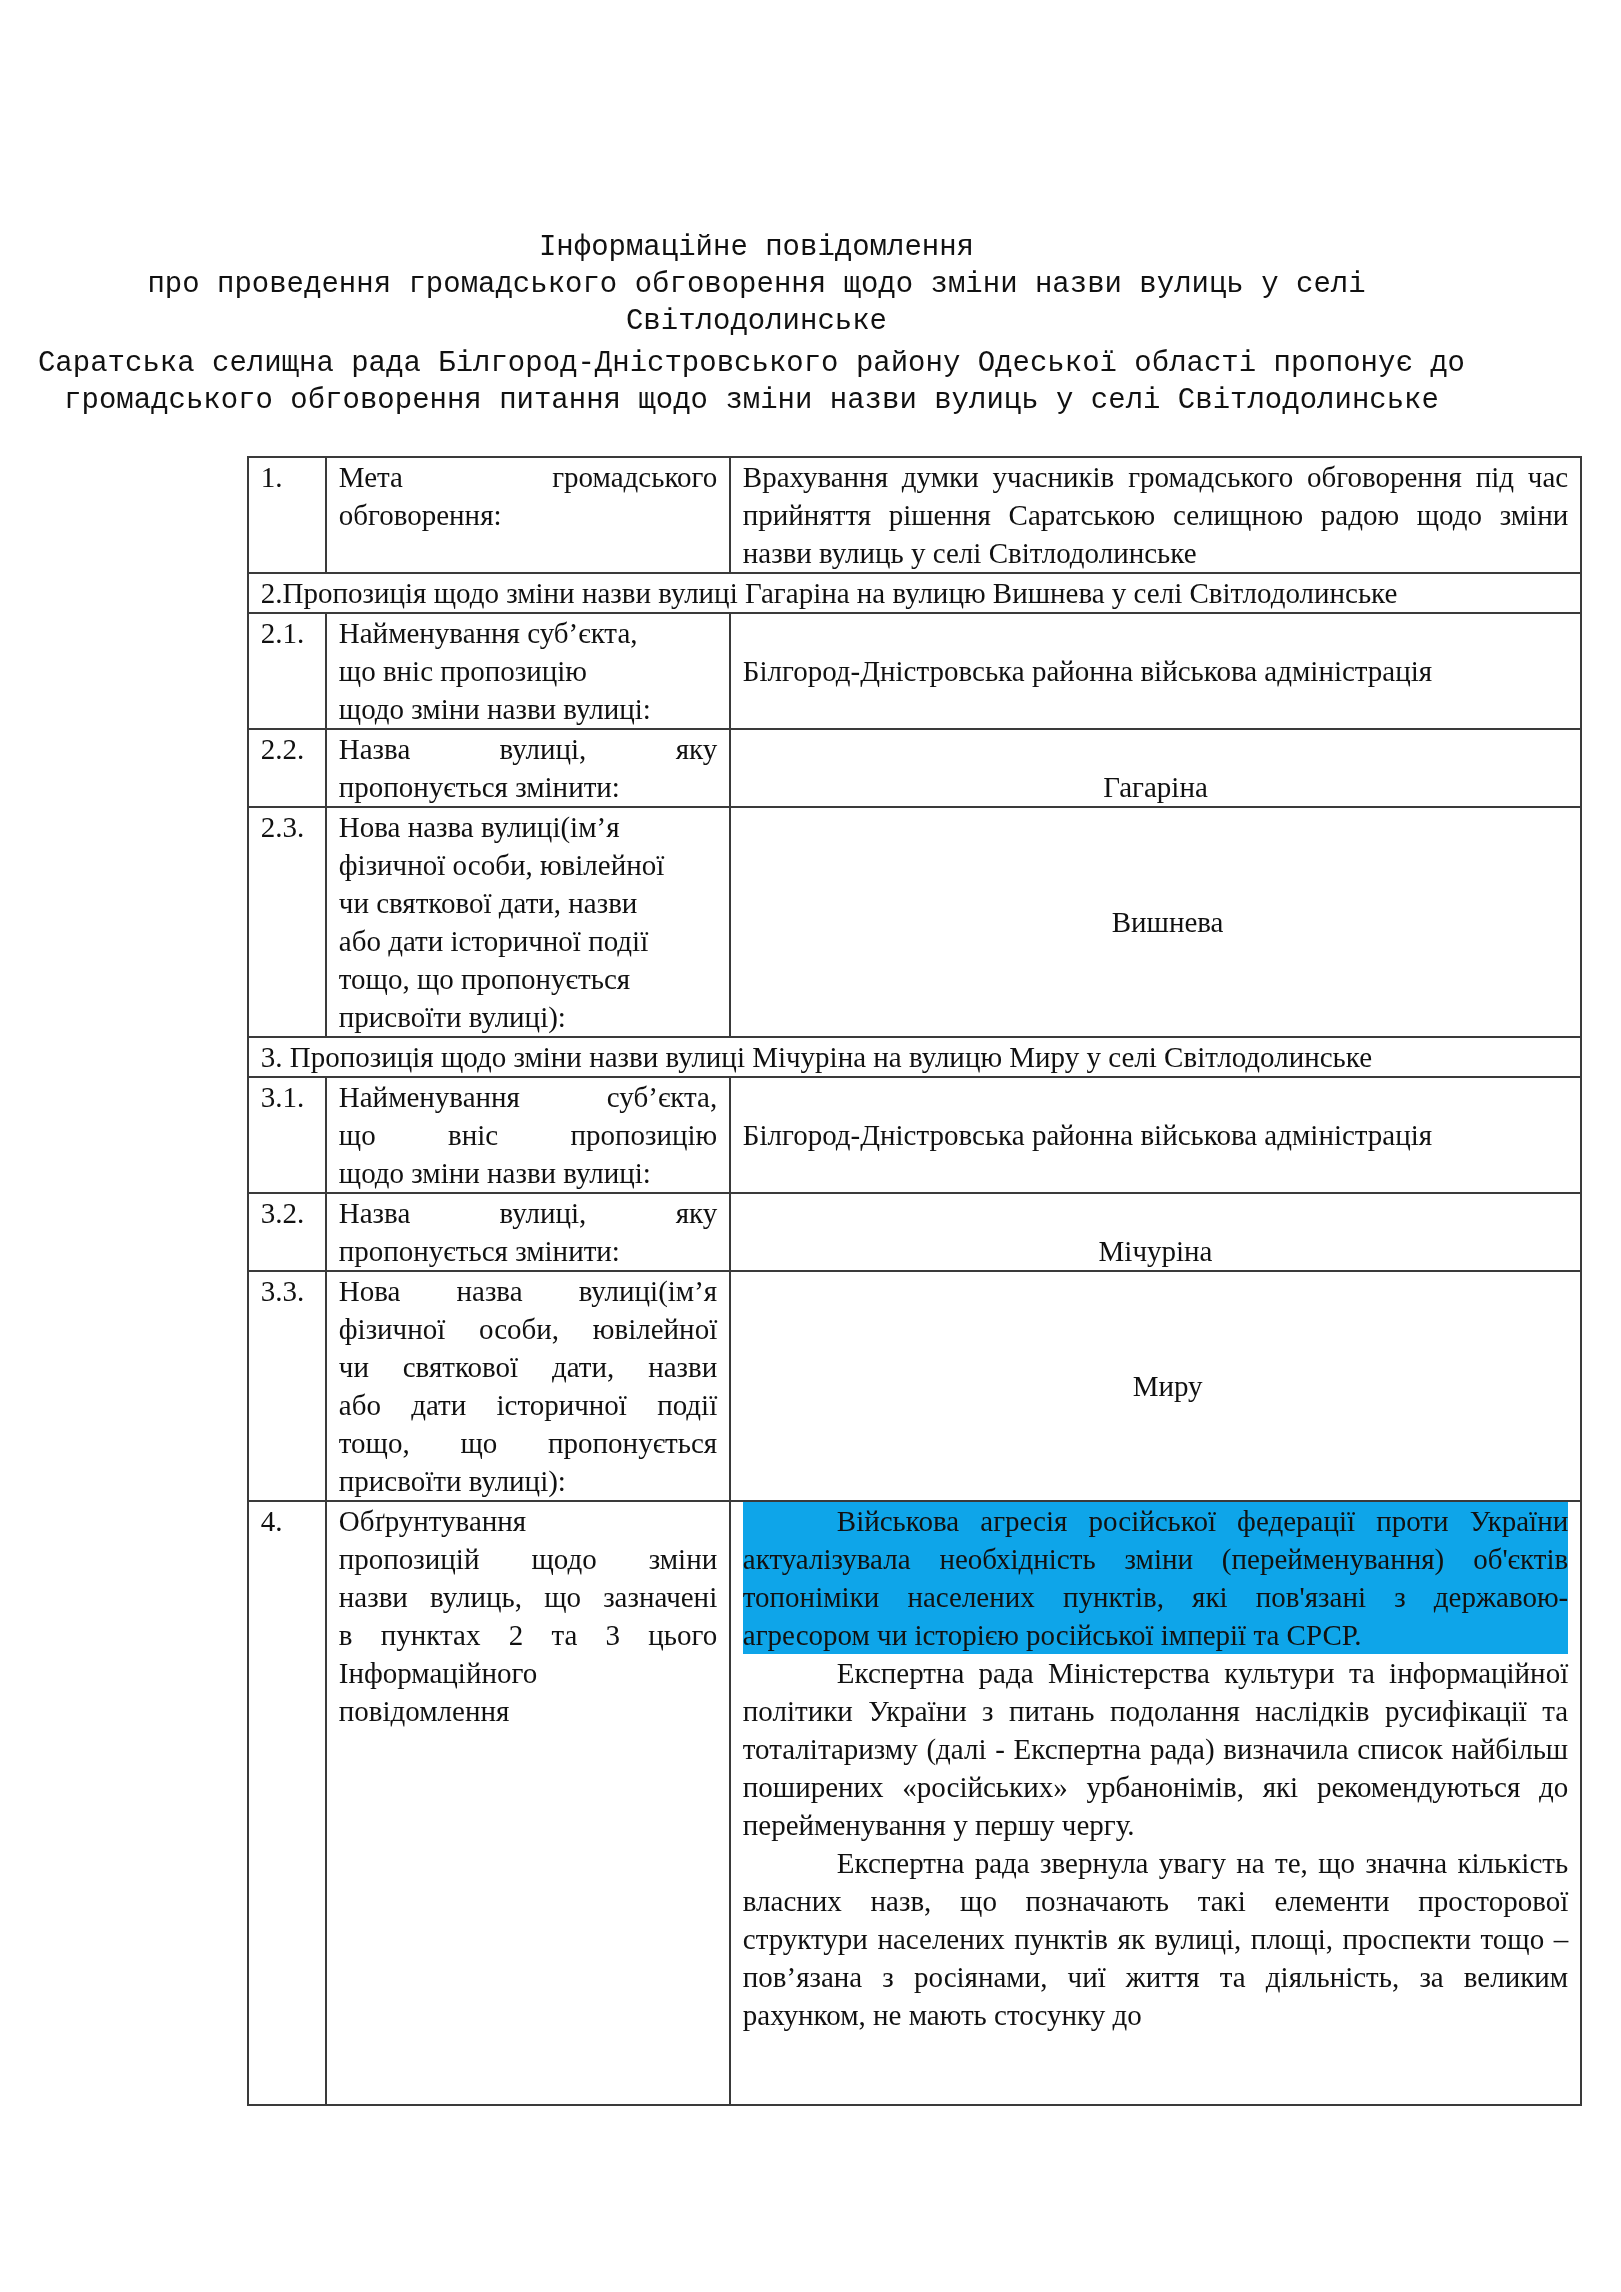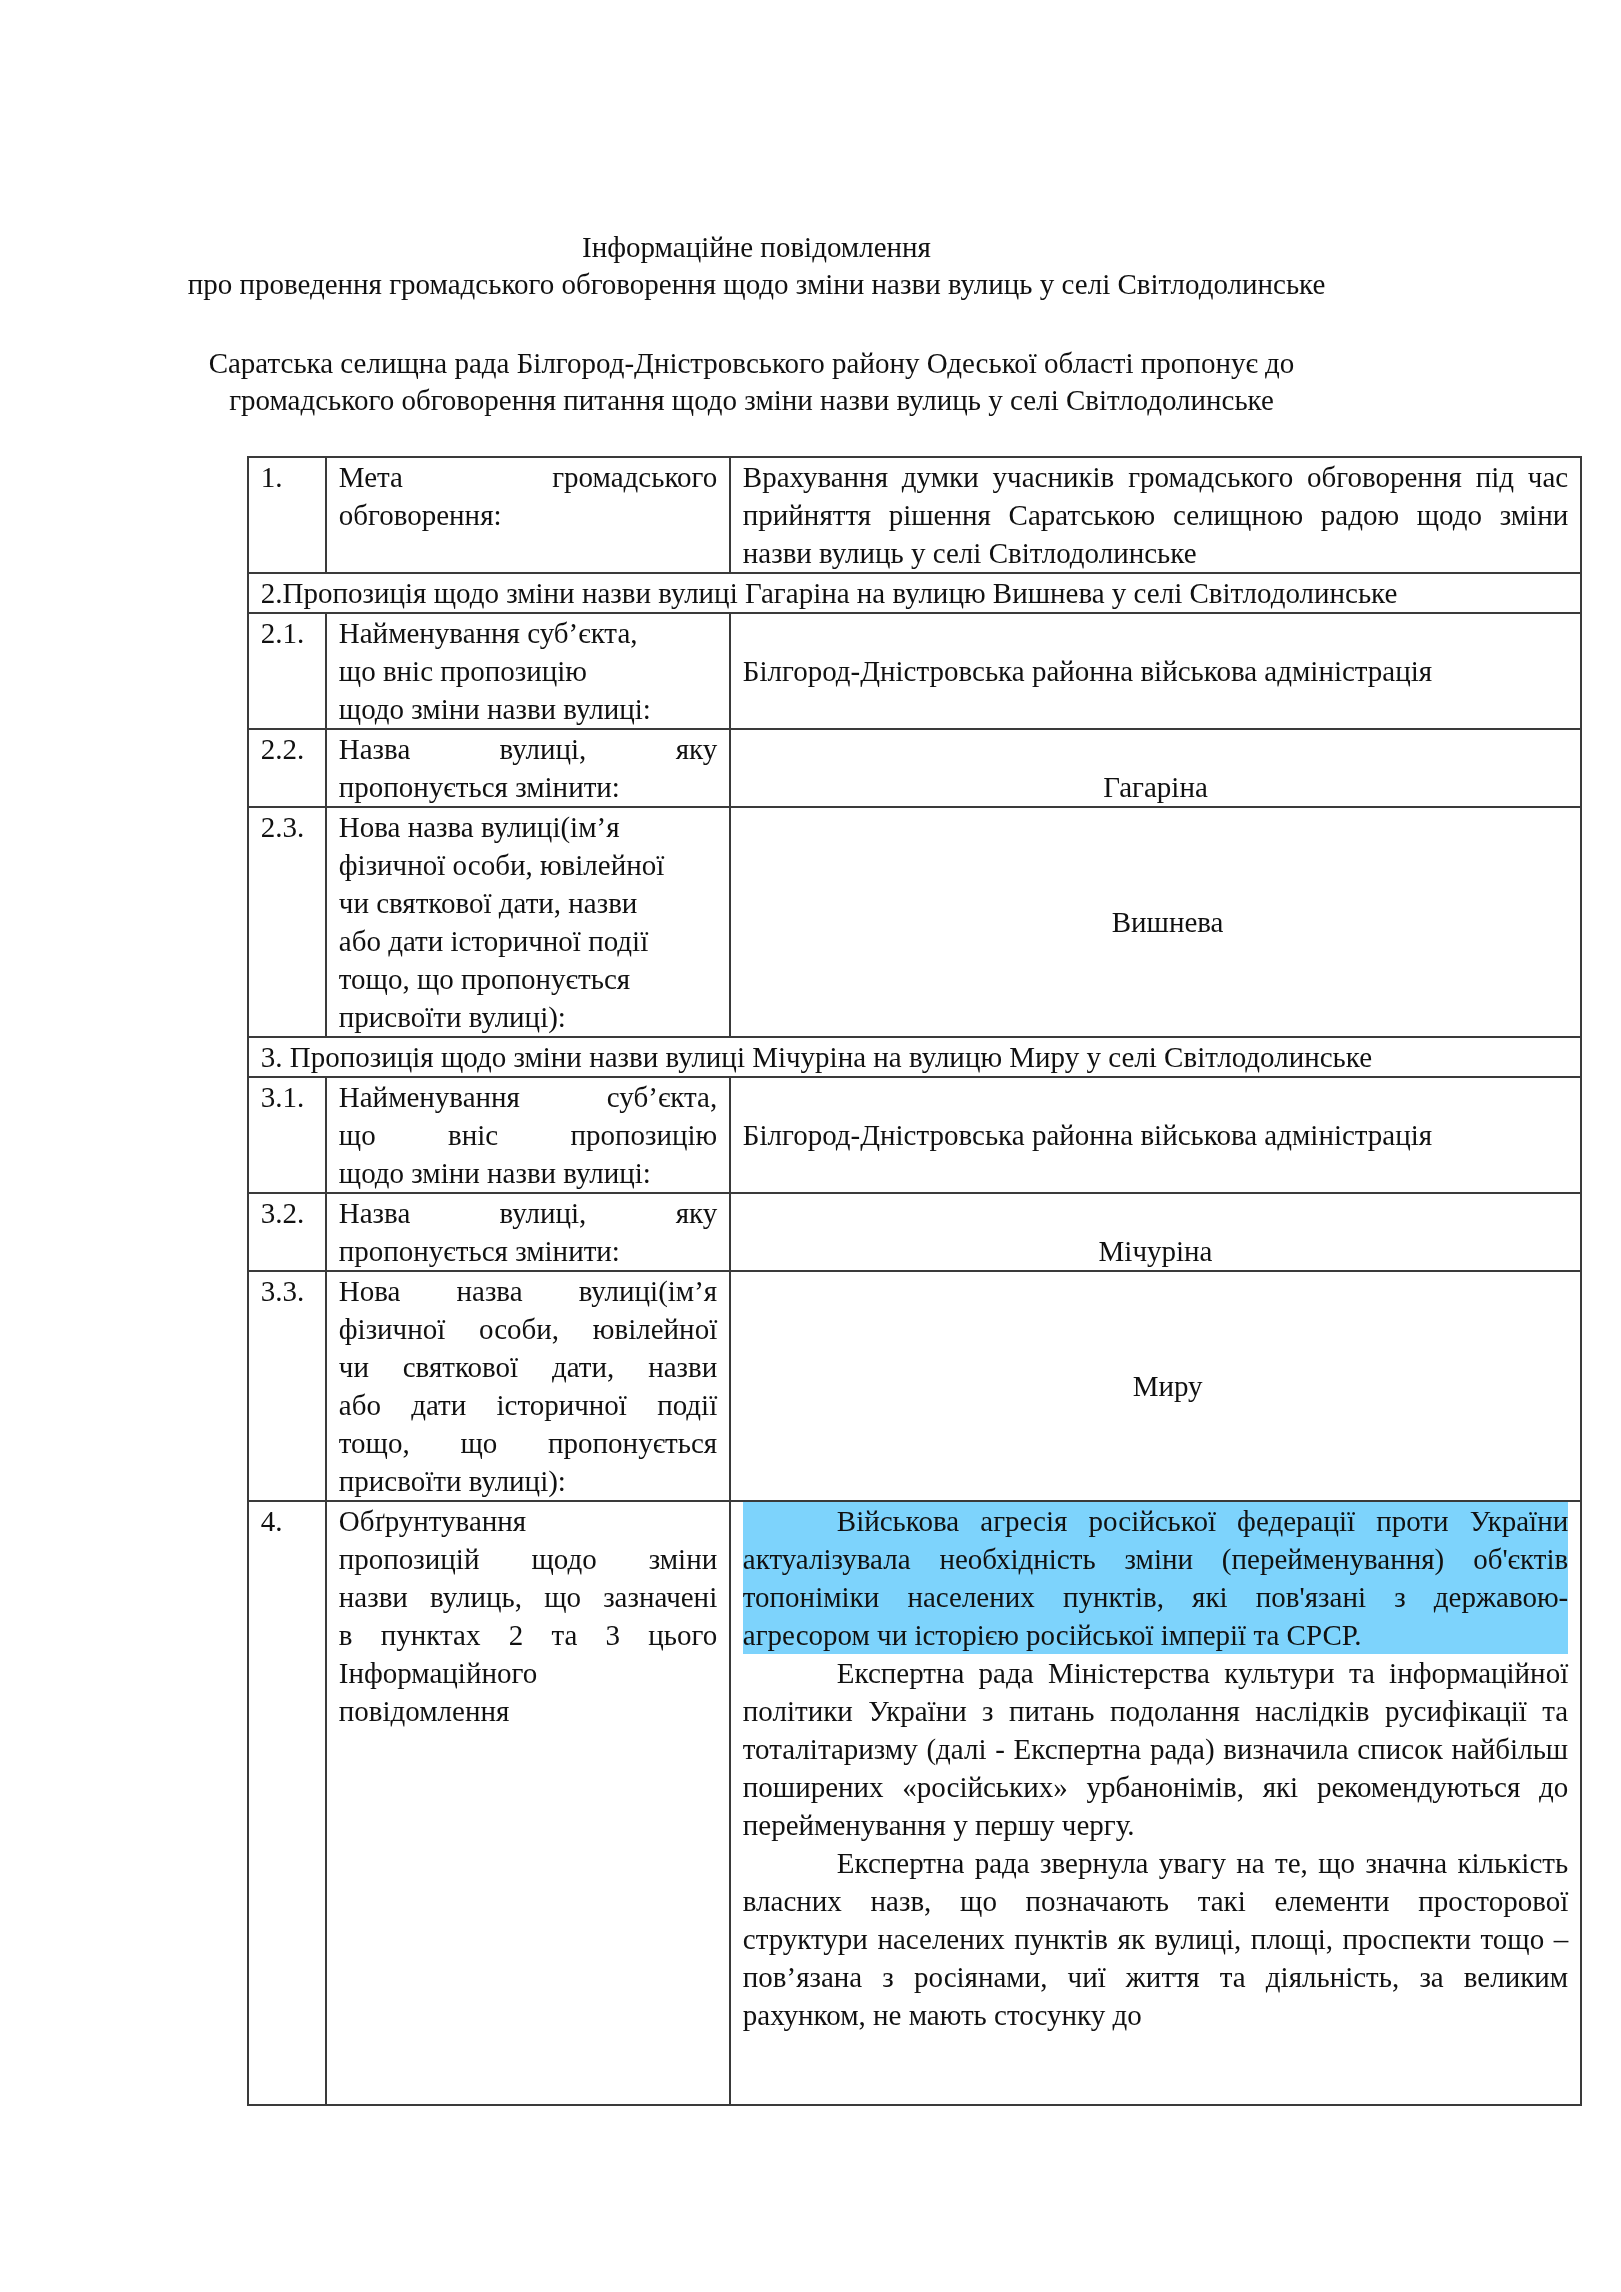--- a/index.html
+++ b/index.html
@@ -5,20 +5,21 @@
   html, body { margin: 0; padding: 0; background: #ffffff; }
   body {
     width: 1621px; height: 2293px; position: relative; overflow: hidden;
     font-family: "Liberation Serif", "DejaVu Serif", serif;
     color: #111111;
     font-size: 29px;
   }
   .heading {
     position: absolute; left: 0; width: 1474px; text-align: center;
     line-height: 37px;
+    font-family: Liberation Mono, monospace;
   }
   .title-block { top: 229px; }
   .title-block div { padding-left: 39px; }
   .intro-block { top: 345px; }
   .intro-block div { padding-left: 29px; }
 
   table.notice {
     position: absolute; left: 247px; top: 456px;
     width: 1333px;
     border-collapse: collapse;
@@ -40,21 +41,21 @@
   td.value { text-align: justify; padding-left: 13.7px; padding-right: 13.7px; }
   td.value.center { text-align: center; vertical-align: middle; padding-left: 36px; }
   td.value.center-bottom { text-align: center; vertical-align: bottom; }
   td.value.vmid { text-align: left; vertical-align: middle; }
   td.section { padding-left: 9.8px; padding-right: 7.8px; white-space: nowrap; }
 
   .just-line { display: block; text-align: justify; text-align-last: justify; }
   .last-line { display: block; text-align: left; font-family: Liberation Serif, serif; }
 
   .para { text-indent: 94px; text-align: justify; margin: 0; }
-  .para.hl { background: #7dd3fc; }
+  .para.hl { background: #0ea5e9; }
 
   tr.r1 td { height: 113px; }
   tr.rh2 td { height: 37px; }
   tr.r21 td { height: 111px; border-radius: 28px; }
   tr.r22 td { height: 75px; }
   tr.r23 td { height: 223px; }
   tr.rh3 td { height: 38px; }
   tr.r31 td { height: 112px; }
   tr.r32 td { height: 74px; }
   tr.r33 td { height: 224px; border-radius: 30px; }

